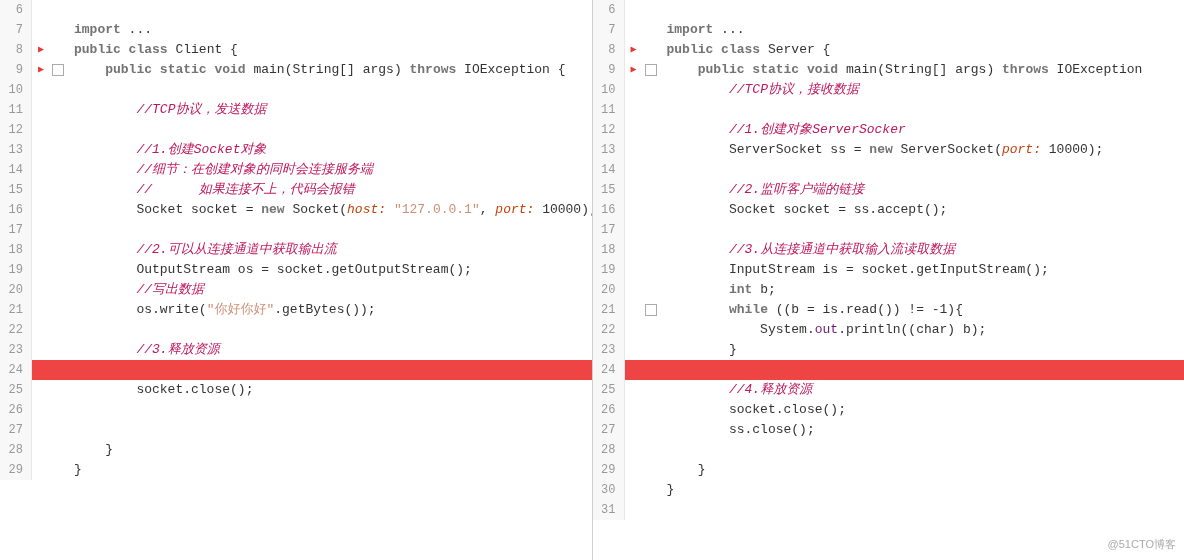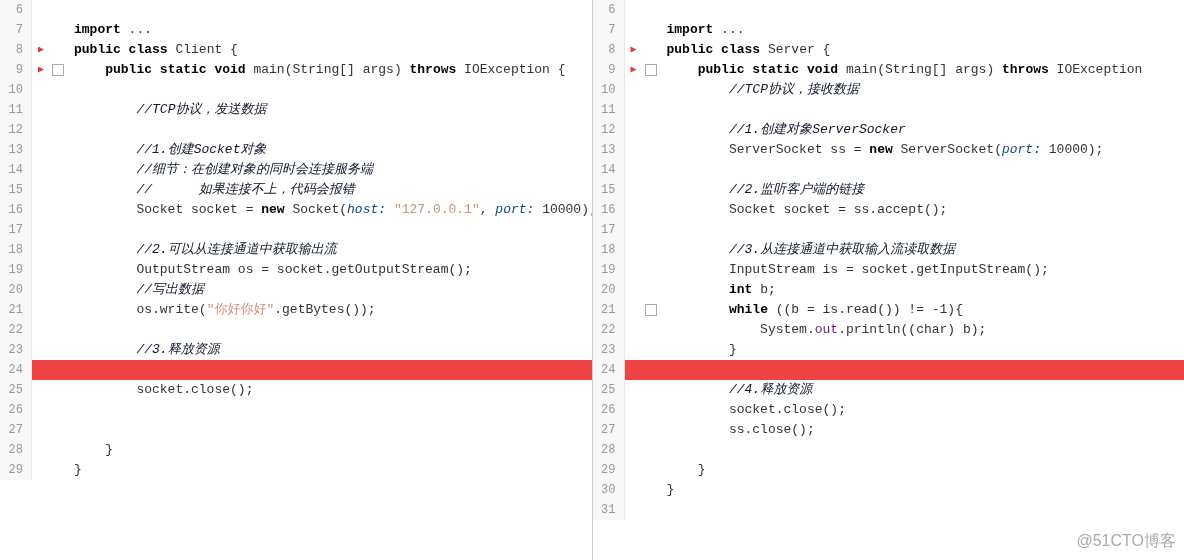--- a/index.html
+++ b/index.html
@@ -104,32 +104,32 @@
       display: block;
     }
 
     .code-content {
       padding-left: 8px;
       white-space: pre;
       flex: 1;
       color: #333;
     }
 
-    .kw { color: #000000; font-weight: bold; }
-    .comment { color: #0f172a; font-style: italic; }
+    .kw { color: #737373; font-weight: bold; }
+    .comment { color: #be185d; font-style: italic; }
     .string { color: #ce9178; }
-    .param-label { color: #0c4a6e; font-style: italic; }
+    .param-label { color: #c2410c; font-style: italic; }
     .out-field { color: #701a75; }
 
     .watermark {
       position: fixed;
       bottom: 8px;
       right: 8px;
       color: #aaa;
-      font-size: 16px;
+      font-size: 11px;
       font-family: Arial, sans-serif;
     }
   </style>
 </head>
 <body>
 
 <div class="editor-container">
 
   <div class="editor-pane">
     <div class="code-area">

